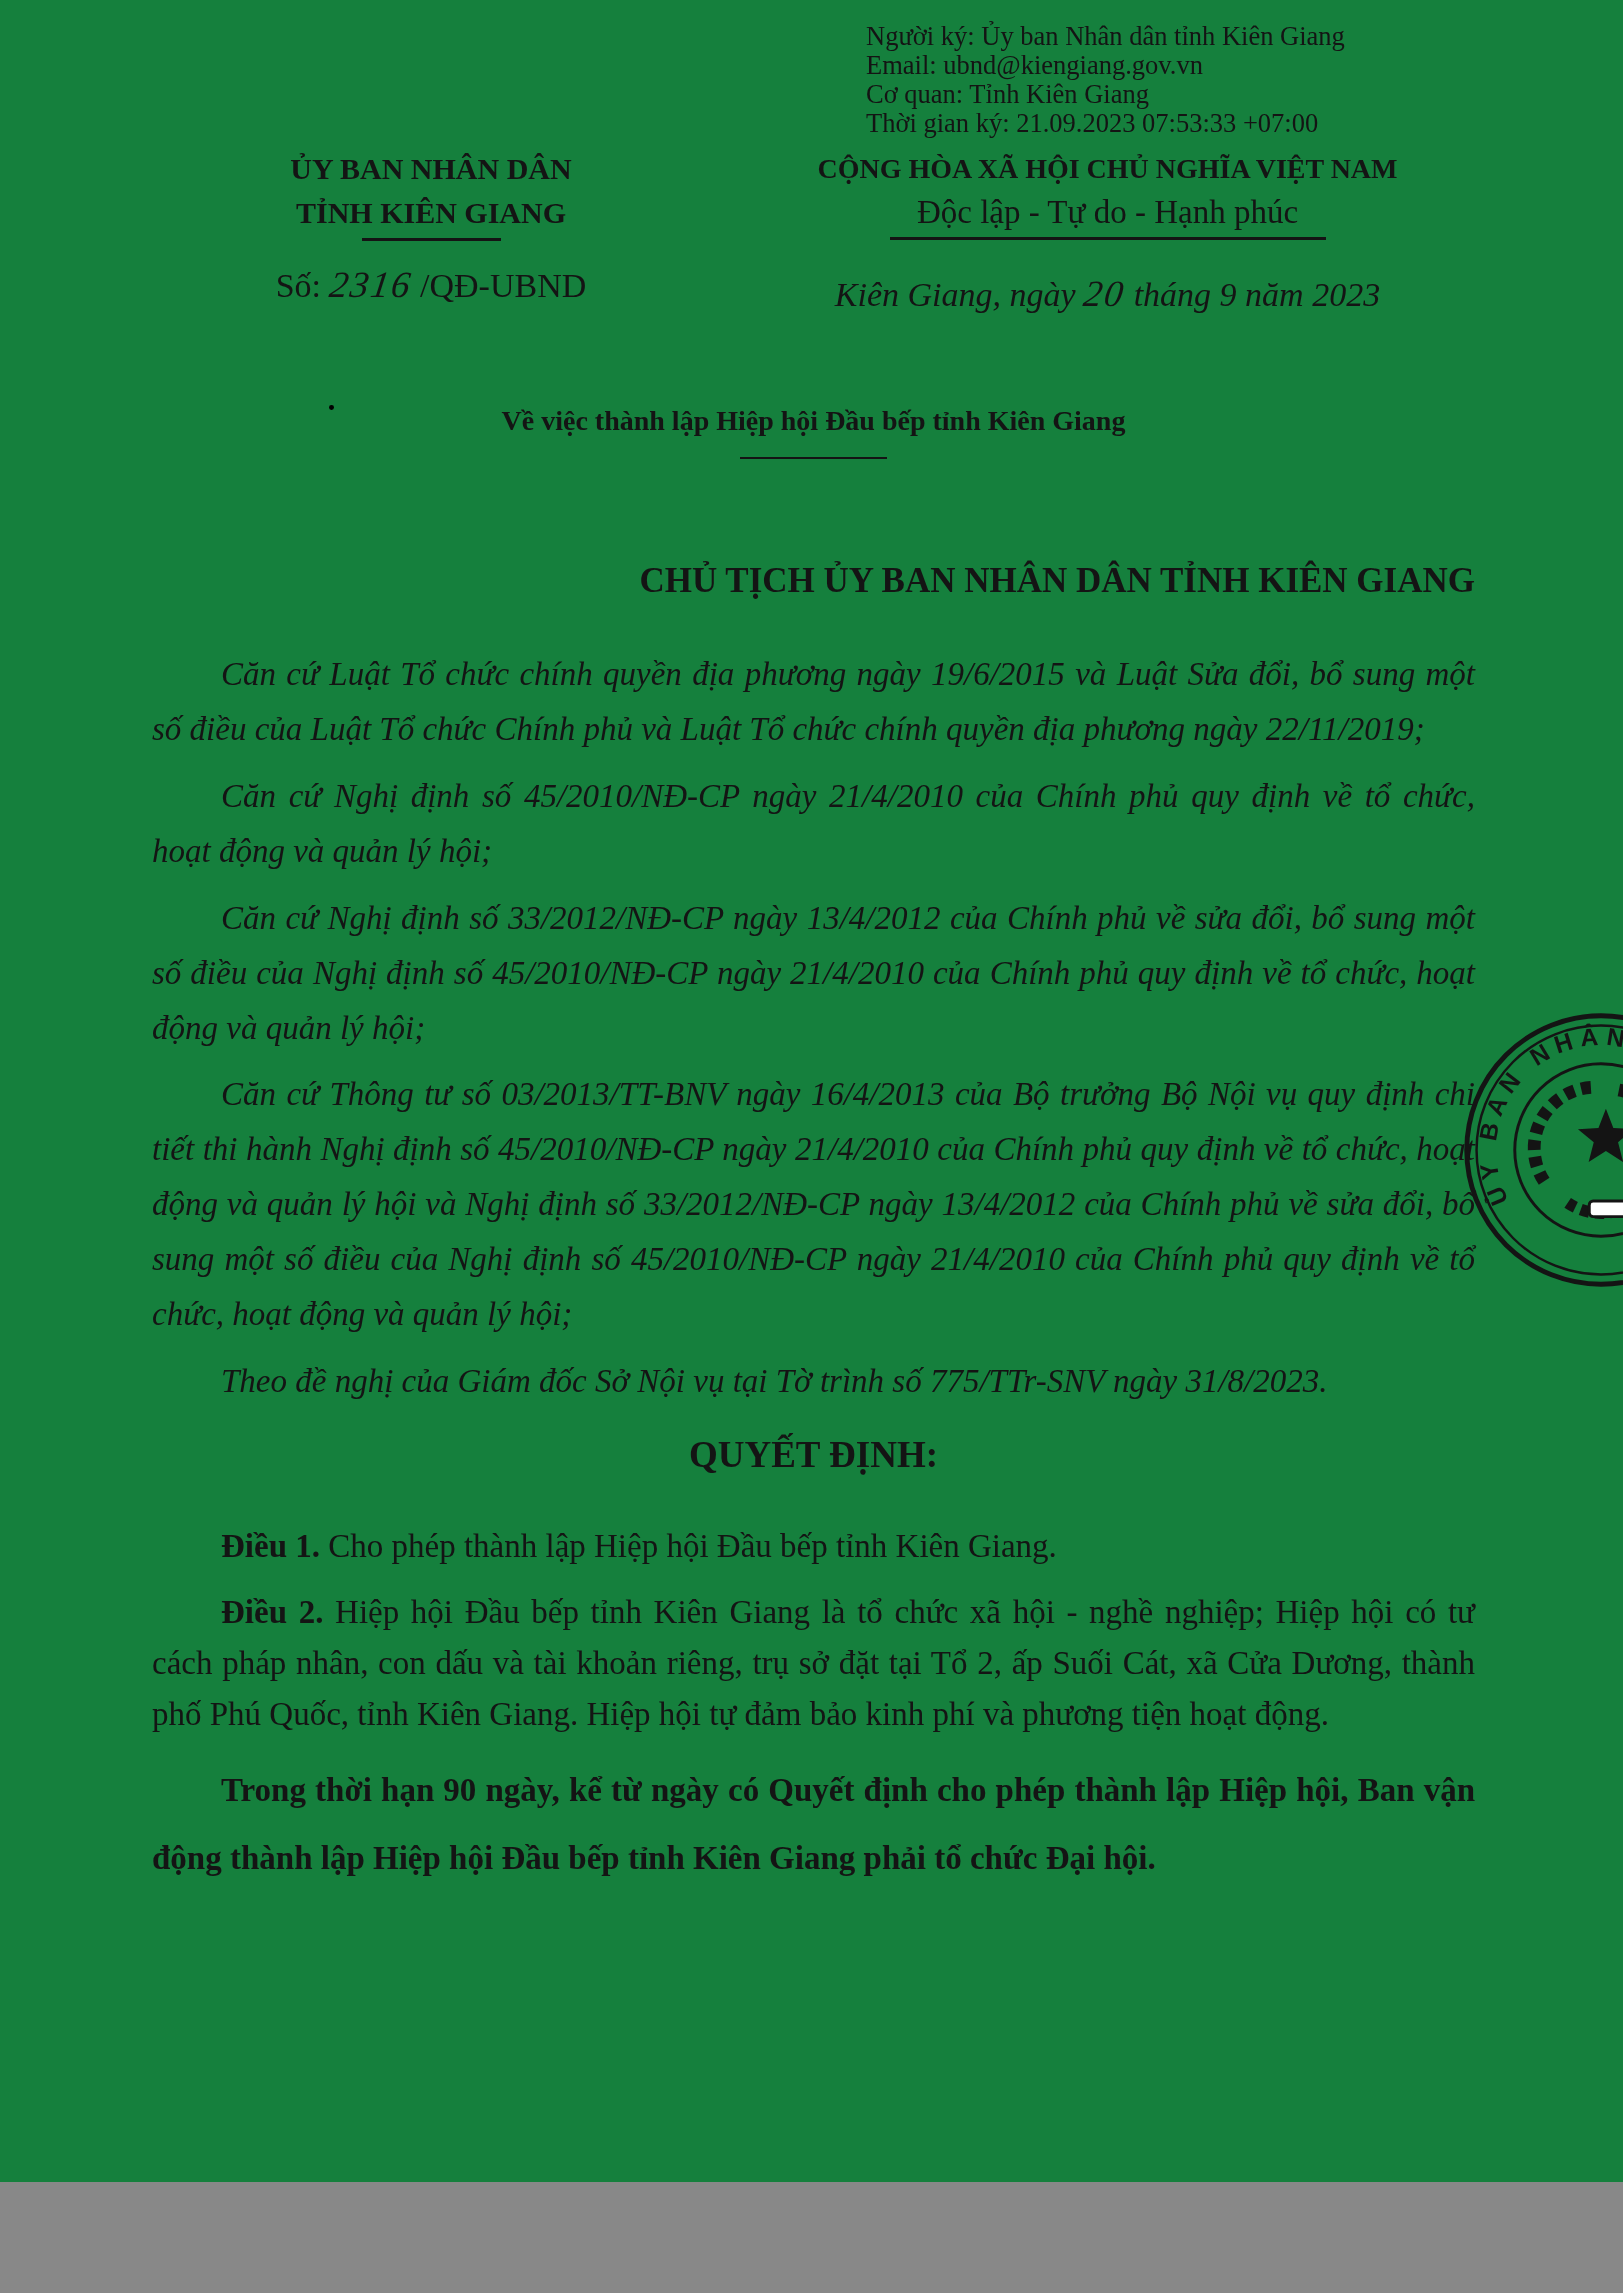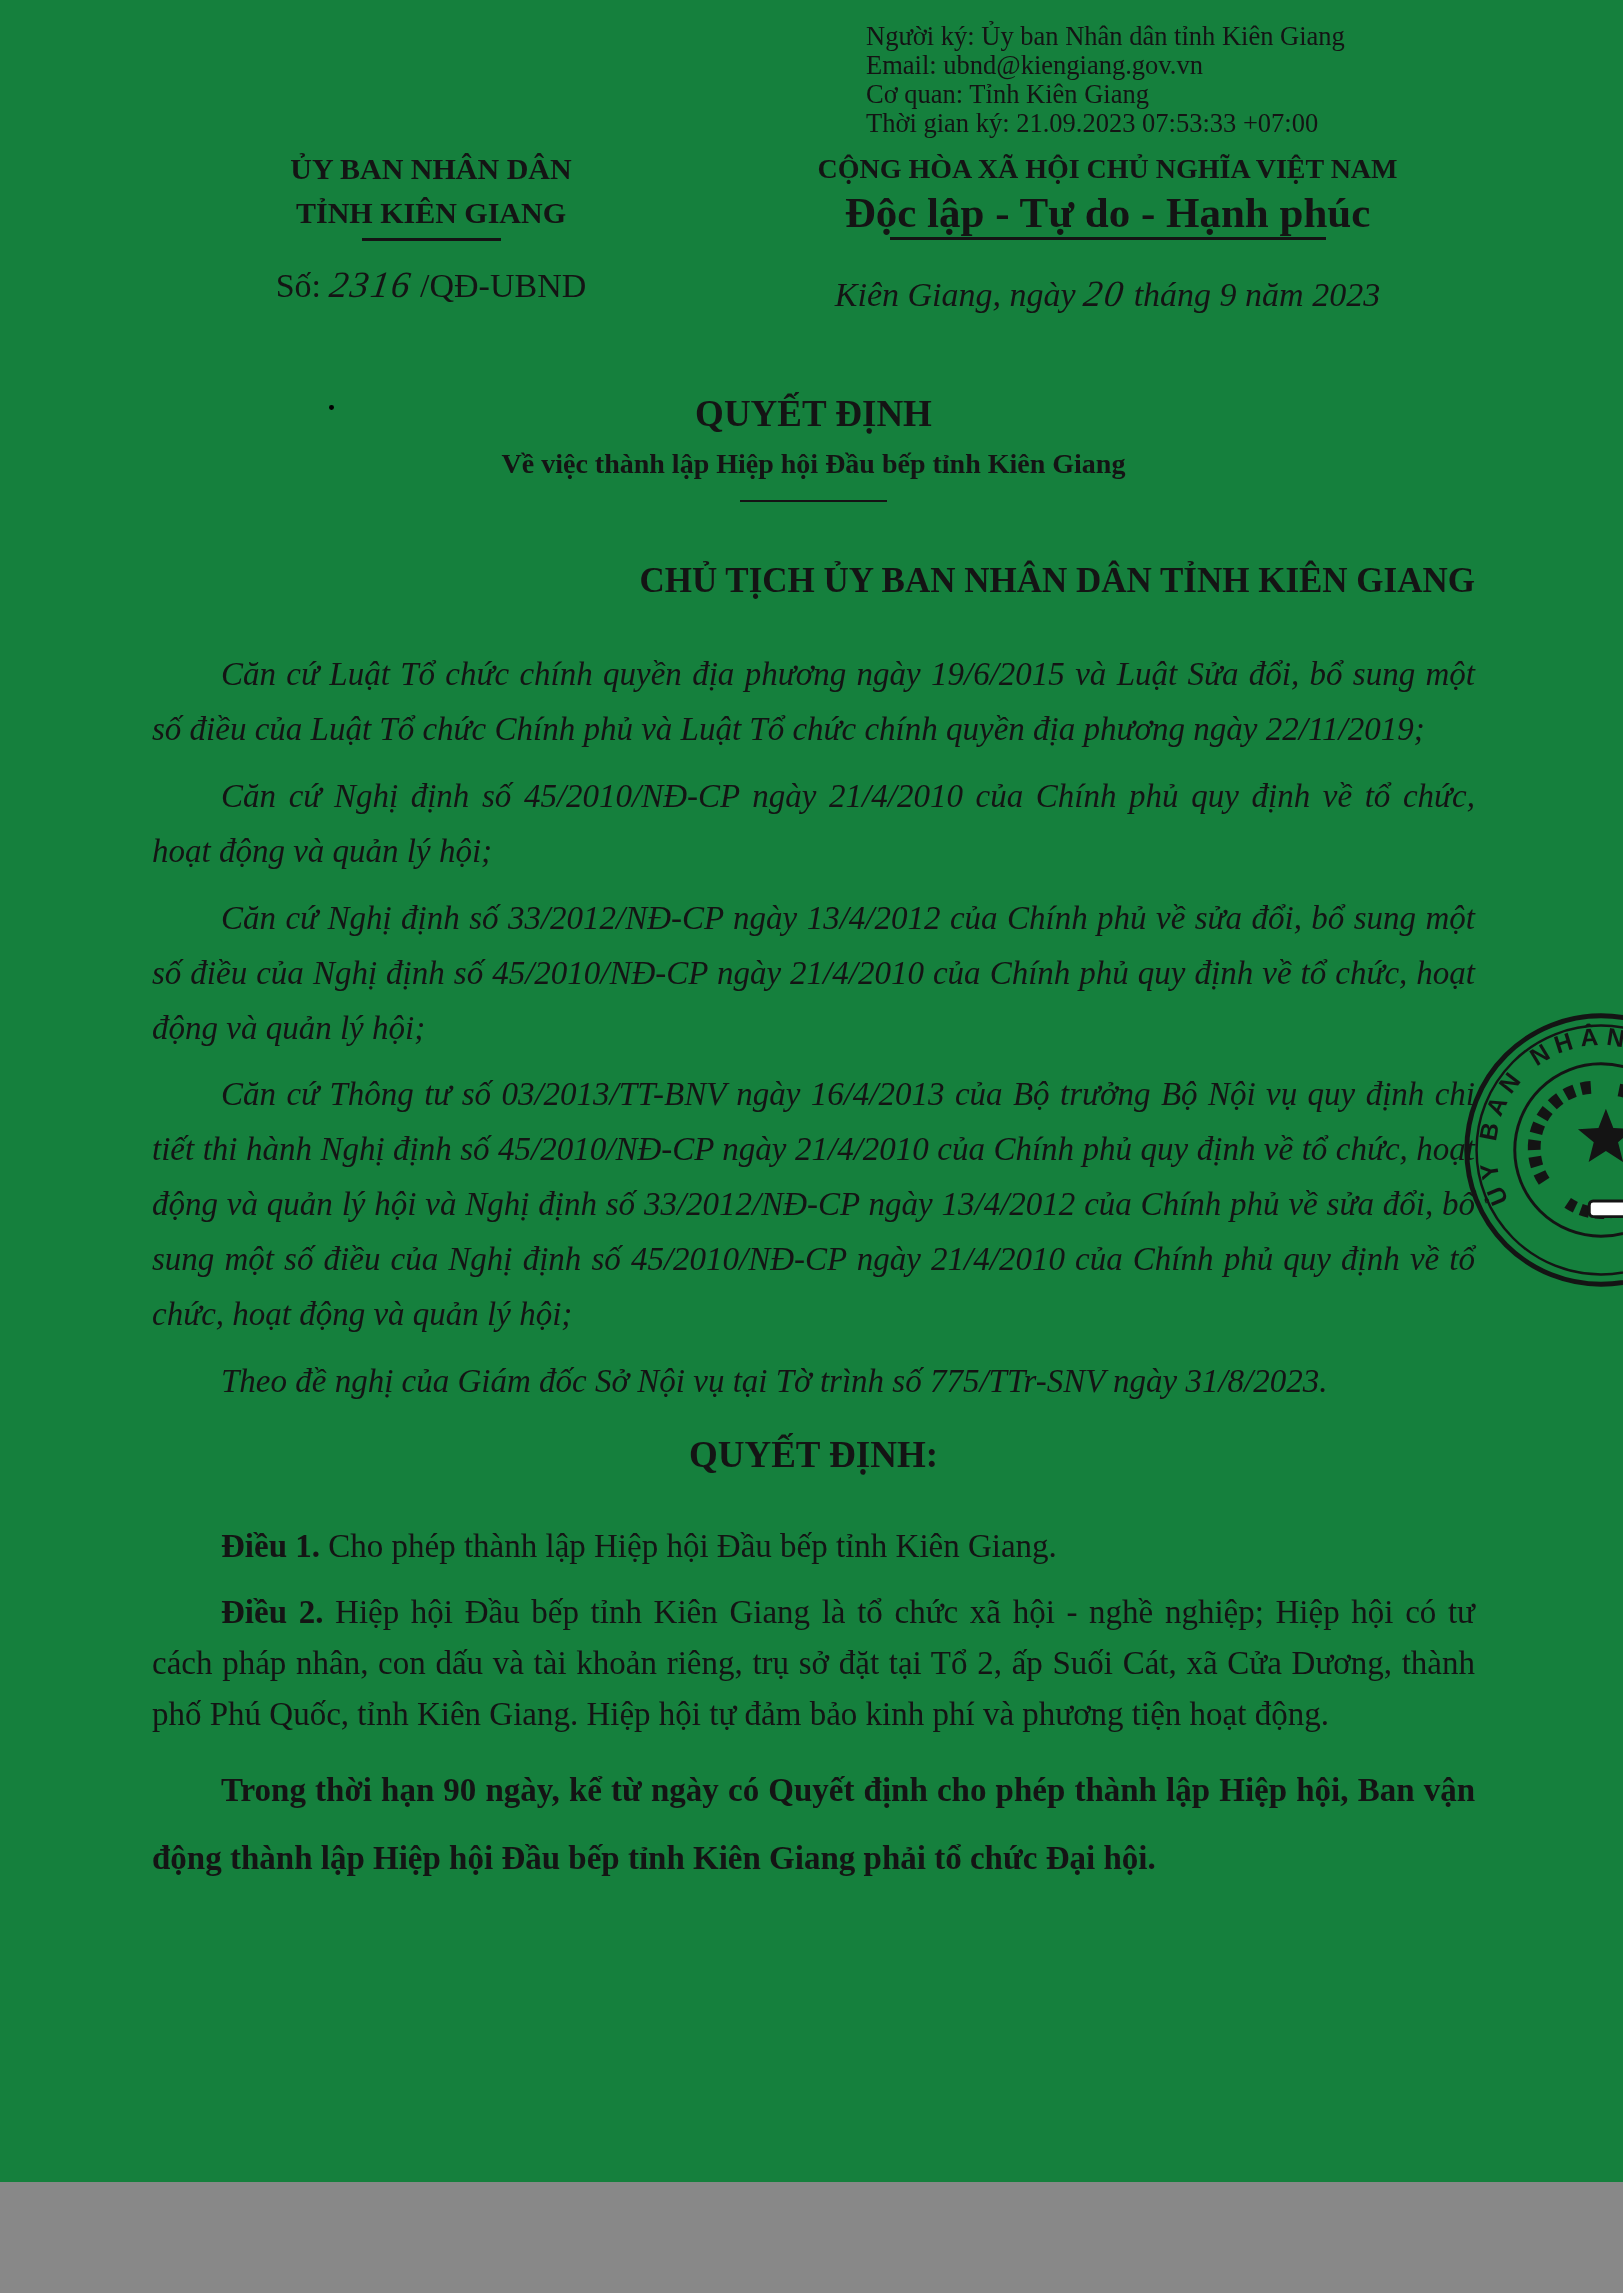--- a/index.html
+++ b/index.html
@@ -18,21 +18,21 @@
   }
   
   .hdr-left{position:absolute;left:147px;top:147px;width:568px;text-align:center;}
   .hdr-left .l1,.hdr-left .l2{font-weight:bold;font-size:30px;line-height:44px;}
   .rule{background:#141414;height:2.9px;}
   .rule.issuer{width:139px;margin:2.9px auto 0;}
   .doc-no{position:absolute;left:147px;top:263px;width:568px;text-align:center;font-size:34px;white-space:nowrap;}
   .hand{font-style:italic;display:inline-block;transform:skewX(-8deg);font-size:37px;letter-spacing:2px;}
   .hdr-right{position:absolute;left:740px;top:147px;width:735px;text-align:center;}
   .hdr-right .l1{font-weight:bold;font-size:28px;line-height:43px;}
-  .hdr-right .l2{font-weight:bold;font-size:43px;line-height:45px;}
+  .hdr-right .l2{font-weight:normal;font-size:33px;line-height:45px;}
   .rule.motto{width:436px;margin:2px auto 0;}
   .date-line{position:absolute;left:740px;top:272px;width:735px;text-align:center;font-style:italic;font-size:34px;white-space:nowrap;}
   
   .title-block{position:absolute;left:152px;top:392px;width:1323px;text-align:center;}
   .title-main{font-weight:bold;font-size:37px;line-height:43px;}
   .title-sub{font-weight:bold;font-size:28px;line-height:45px;margin-top:5.9px;}
   .rule.subject{width:147px;margin:13.7px auto 0;}
   .authority{position:absolute;left:152px;top:561px;width:1323px;text-align:right;font-weight:bold;font-size:35px;}
   
   .body{position:absolute;left:152px;top:647px;width:1323px;font-size:33px;}
@@ -79,21 +79,20 @@
     <div class="l2">Độc lập - Tự do - Hạnh phúc</div>
     <div class="rule motto"></div>
   </div>
   <div class="date-line">
     <span>Kiên Giang, ngày</span>
     <span class="hand">20</span>
     <span>tháng 9 năm 2023</span>
   </div>
 
   <div class="title-block">
-    <div class="title-main">QUYẾT ĐỊNH</div>
     <div class="title-sub">Về việc thành lập Hiệp hội Đầu bếp tỉnh Kiên Giang</div>
     <div class="rule subject"></div>
   </div>
   <div class="authority">CHỦ TỊCH ỦY BAN NHÂN DÂN TỈNH KIÊN GIANG</div>
 
   <div class="body">
     <p class="recital">Căn cứ Luật Tổ chức chính quyền địa phương ngày 19/6/2015 và Luật Sửa đổi, bổ sung một số điều của Luật Tổ chức Chính phủ và Luật Tổ chức chính quyền địa phương ngày 22/11/2019;</p>
     <p class="recital">Căn cứ Nghị định số 45/2010/NĐ-CP ngày 21/4/2010 của Chính phủ quy định về tổ chức, hoạt động và quản lý hội;</p>
     <p class="recital">Căn cứ Nghị định số 33/2012/NĐ-CP ngày 13/4/2012 của Chính phủ về sửa đổi, bổ sung một số điều của Nghị định số 45/2010/NĐ-CP ngày 21/4/2010 của Chính phủ quy định về tổ chức, hoạt động và quản lý hội;</p>
     <p class="recital">Căn cứ Thông tư số 03/2013/TT-BNV ngày 16/4/2013 của Bộ trưởng Bộ Nội vụ quy định chi tiết thi hành Nghị định số 45/2010/NĐ-CP ngày 21/4/2010 của Chính phủ quy định về tổ chức, hoạt động và quản lý hội và Nghị định số 33/2012/NĐ-CP ngày 13/4/2012 của Chính phủ về sửa đổi, bổ sung một số điều của Nghị định số 45/2010/NĐ-CP ngày 21/4/2010 của Chính phủ quy định về tổ chức, hoạt động và quản lý hội;</p>

